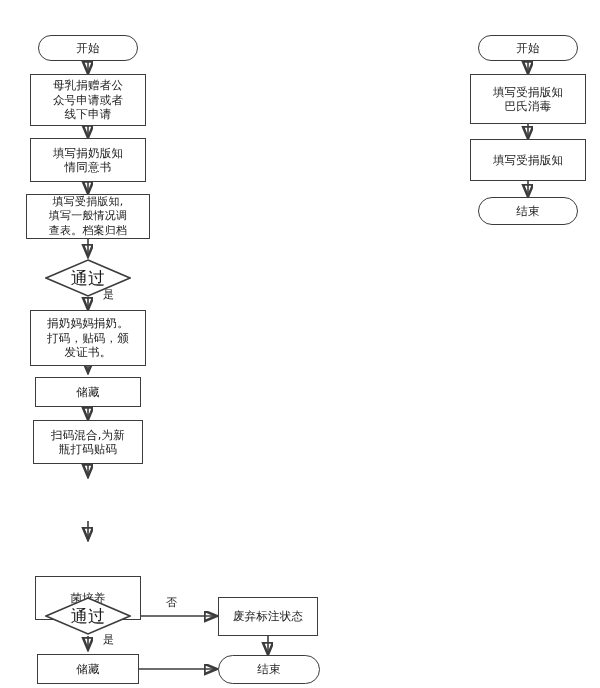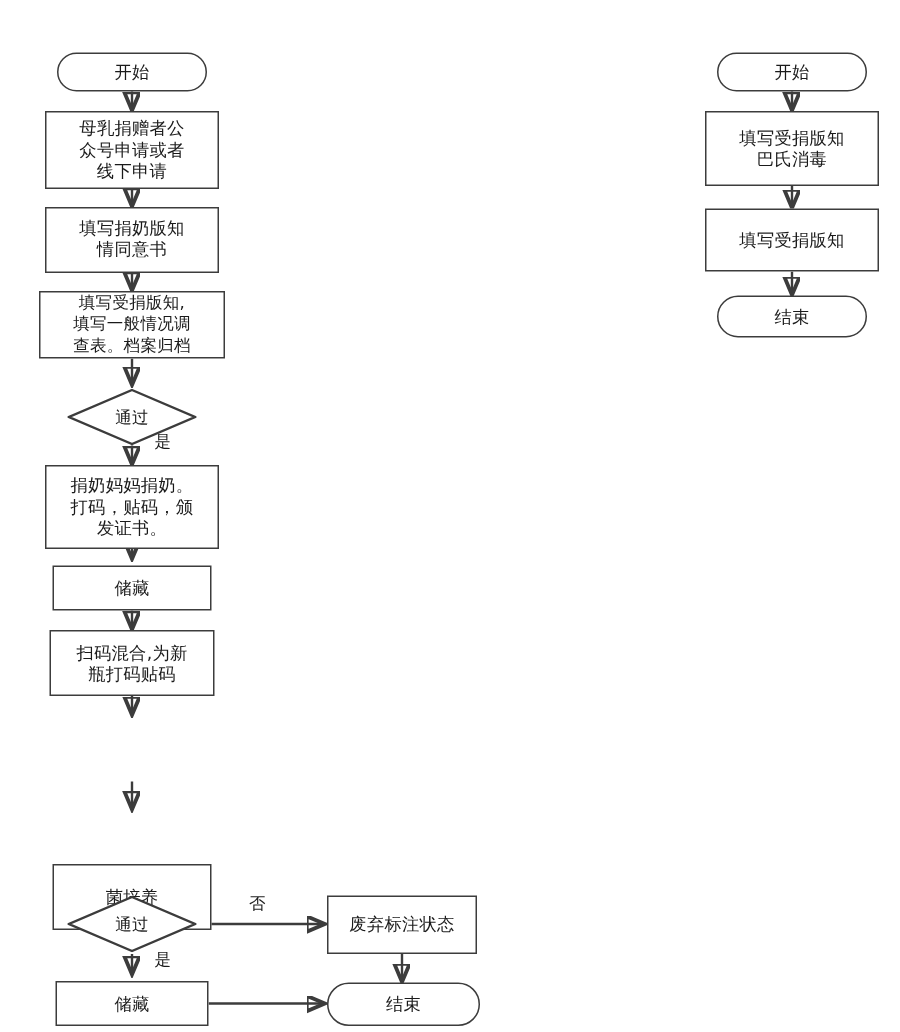--- a/index.html
+++ b/index.html
@@ -46,21 +46,21 @@
   .diamond svg { display: block; }
   .diamond .dlabel {
     position: absolute;
     left: 0;
     top: 0;
     width: 100%;
     height: 100%;
     display: flex;
     align-items: center;
     justify-content: center;
-    font-size: 11px;
+    font-size: 17px;
     color: #1a1a1a;
     letter-spacing: 0.2px;
   }
 
   .edge-label {
     position: absolute;
     font-size: 11px;
     color: #1a1a1a;
     letter-spacing: 0.2px;
     white-space: nowrap;

